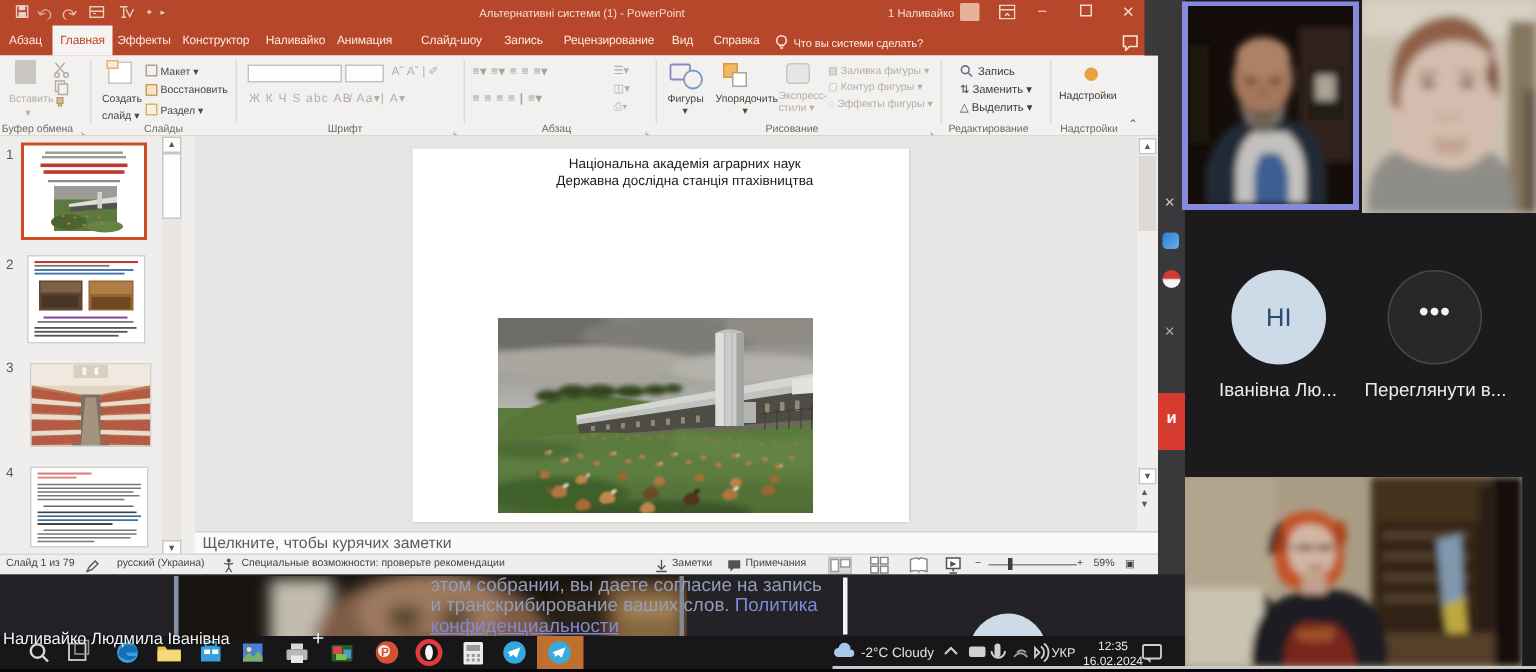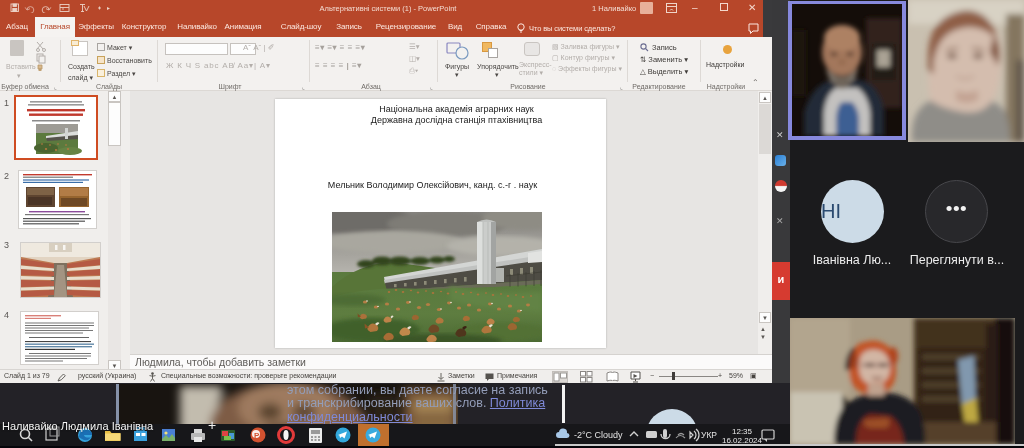--- a/index.html
+++ b/index.html
@@ -100,21 +100,21 @@
   <div class="abs" style="left:68px;top:62px;font-size:7px;color:#4a4744;line-height:10.5px">Создать<br>слайд ▾</div>
   <div class="abs" style="left:97px;top:43px;width:8px;height:8px;border:1px solid #a8a4a0"></div>
   <div class="abs" style="left:107px;top:44px;font-size:7px;color:#4a4744">Макет ▾</div>
   <div class="abs" style="left:97px;top:56px;width:8px;height:8px;border:1px solid #c8a25a;background:#f6e4c8"></div>
   <div class="abs" style="left:107px;top:57px;font-size:7px;color:#4a4744">Восстановить</div>
   <div class="abs" style="left:97px;top:69px;width:8px;height:8px;border:1px solid #d8b46a;background:#faf0dc"></div>
   <div class="abs" style="left:107px;top:70px;font-size:7px;color:#4a4744">Раздел ▾</div>
 
   <div class="abs" style="left:165px;top:43px;width:63px;height:12px;background:#fdfdfd;border:1px solid #c6c2be"></div>
   <div class="abs" style="left:230px;top:43px;width:26px;height:12px;background:#fdfdfd;border:1px solid #c6c2be"></div>
-  <div class="abs" style="left:243px;top:43px;font-size:8px;color:#b3aeaa">Аˆ Аˇ | ✐</div>
+  <div class="abs" style="left:261px;top:43px;font-size:8px;color:#b3aeaa">Аˆ Аˇ | ✐</div>
   <div class="abs" style="left:166px;top:61px;font-size:8px;color:#b3aeaa;letter-spacing:0.8px">Ж К Ч S abc АВ̸ Аа▾| А▾</div>
 
   <div class="abs" style="left:315px;top:43px;font-size:8px;color:#a6a19c;letter-spacing:0.5px;font-weight:bold">≡▾ ≡▾ ≡ ≡ ≡▾</div>
   <div class="abs" style="left:315px;top:61px;font-size:8px;color:#a6a19c;letter-spacing:0.5px;font-weight:bold">≡ ≡ ≡ ≡ | ≡▾</div>
   <div class="abs" style="left:409px;top:41px;font-size:7.5px;color:#b3aeaa;line-height:12px">☰▾<br>◫▾<br>⎙▾</div>
 
   <svg class="abs" style="left:446px;top:41px" width="24" height="19" viewBox="0 0 24 19">
         <rect x="1" y="2" width="13" height="10" rx="1" fill="none" stroke="#8a88c0" stroke-width="1.2"></rect>
         <circle cx="16" cy="12" r="6" fill="#f3f1ef" stroke="#7a9ac0" stroke-width="1.2"></circle>
       </svg>
@@ -252,21 +252,20 @@
 
   <div class="abs" style="left:108px;top:91px;width:13px;height:278px;background:#e9e6e4"></div>
   <div class="abs" style="left:108px;top:91px;width:13px;height:11px;background:#fdfdfd;border:1px solid #c9c5c1;color:#5a5754;font-size:6px;text-align:center;line-height:10px">▲</div>
   <div class="abs" style="left:108px;top:102px;width:13px;height:44px;background:#fdfdfd;border:1px solid #c9c5c1"></div>
   <div class="abs" style="left:108px;top:360px;width:13px;height:11px;background:#fdfdfd;border:1px solid #c9c5c1;color:#5a5754;font-size:6px;text-align:center;line-height:10px">▼</div>
 
   <div class="abs" style="left:130px;top:91px;width:628px;height:263px;background:#e7e5e3"></div>
 
   <div class="abs" id="slide" style="left:275px;top:99px;width:331px;height:249px;background:#fff;box-shadow:0 0 2px rgba(0,0,0,.25)">
     <div class="abs" style="left:0;top:5px;width:363px;text-align:center;font-size:9px;color:#1a1a1a;line-height:11px">Національна академія аграрних наук<br>Державна дослідна станція птахівництва</div>
-    <div class="abs" style="left:-8px;top:81px;width:331px;text-align:center;font-size:9px;color:#1a1a1a">Мельник Володимир Олексійович, канд. с.-г . наук</div>
     <div class="abs" id="photo" style="left:57px;top:113px;width:210px;height:130px"><svg width="210" height="130" viewBox="0 0 210 130" xmlns="http://www.w3.org/2000/svg">
       <defs>
         <linearGradient id="sky" x1="0" y1="0" x2="0" y2="1">
                 <stop offset="0" stop-color="#888682"></stop>
                 <stop offset="0.6" stop-color="#a5a39d"></stop>
                 <stop offset="1" stop-color="#bebcb6"></stop>
               </linearGradient>
         <linearGradient id="grass" x1="0" y1="0" x2="0" y2="1">
                 <stop offset="0" stop-color="#5a7a3e"></stop>
                 <stop offset="0.5" stop-color="#5e7d40"></stop>
@@ -420,21 +419,21 @@
   </div>
 
   <div class="abs" style="left:758px;top:91px;width:14px;height:278px;background:#f0eeec"></div>
   <div class="abs" style="left:759px;top:92px;width:12px;height:11px;background:#fdfdfd;border:1px solid #c9c5c1;color:#5a5754;font-size:6px;text-align:center;line-height:10px">▲</div>
   <div class="abs" style="left:759px;top:104px;width:12px;height:50px;background:#dcd9d6"></div>
   <div class="abs" style="left:759px;top:312px;width:12px;height:11px;background:#fdfdfd;border:1px solid #c9c5c1;color:#5a5754;font-size:6px;text-align:center;line-height:10px">▼</div>
   <div class="abs" style="left:760px;top:326px;width:10px;height:8px;color:#5a5754;font-size:6px">▲</div>
   <div class="abs" style="left:760px;top:334px;width:10px;height:8px;color:#5a5754;font-size:6px">▼</div>
 
   <div class="abs" style="left:130px;top:354px;width:642px;height:15px;background:#fbfafa;border-top:1px solid #d5d2cf"></div>
-  <div class="abs" style="left:135px;top:356px;font-size:10.5px;color:#5f5c59">Людмила, чтобы добавить заметки</div>
+  <div class="abs" style="left:135px;top:356px;font-size:10.5px;color:#5f5c59">Щелкните, чтобы курячих заметки</div>
 
   <div class="abs" style="left:0;top:369px;width:772px;height:14px;background:#f0eeec;border-top:1px solid #d8d5d2"></div>
   <div class="abs" style="left:0;top:372px;width:772px;height:11px;font-size:7px;color:#46433f">
     <span class="abs" style="left:4px">Слайд 1 из 79</span>
     <svg class="abs" style="left:57px;top:1px" width="10" height="9" viewBox="0 0 10 9">
           <path d="M1 8 l1.5 -3 4 -4 1.8 1.8 -4 4 z" fill="none" stroke="#55524e" stroke-width="0.9"></path>
         </svg>
     <span class="abs" style="left:78px">русский (Украина)</span>
     <svg class="abs" style="left:148px;top:0" width="9" height="10" viewBox="0 0 9 10">
           <circle cx="4.5" cy="1.6" r="1.3" fill="#55524e"></circle>
@@ -508,21 +507,21 @@
     <ellipse cx="172" cy="52" rx="30" ry="12" fill="#503a28"></ellipse>
     <rect x="288" y="4" width="54" height="58" fill="#775738"></rect>
     <rect x="298" y="16" width="38" height="13" fill="#a58554"></rect>
     <rect x="298" y="34" width="38" height="13" fill="#8a6a42"></rect>
     <rect x="254" y="10" width="28" height="52" fill="#2a2014"></rect>
   </g>
 </svg></div>
 <div class="abs" style="left:116px;top:384px;width:2.5px;height:62px;background:#9aa8c4;opacity:0.85"></div>
 <div class="abs" style="left:453px;top:384px;width:2.5px;height:62px;background:#8a96ae;opacity:0.8"></div>
 
-<div class="abs" style="left:287px;top:384px;font-size:12.5px;line-height:13.3px;color:#939db8;white-space:nowrap">этом собрании, вы даете согласие на запись<br>и транскрибирование ваших слов. <span style="color:#7f8ad8;text-decoration:underline">Политика</span><br><span style="color:#7f8ad8;text-decoration:underline">конфиденциальности</span></div>
+<div class="abs" style="left:287px;top:384px;font-size:12.5px;line-height:13.3px;color:#939db8;white-space:nowrap">этом собрании, вы даете согласие на запись<br>и транскрибирование ваших слов. <span style="color:#7f8ad8;">Политика</span><br><span style="color:#7f8ad8;text-decoration:underline">конфиденциальности</span></div>
 
 <div class="abs" style="left:562px;top:385px;width:3px;height:38px;background:#f2f2f2"></div>
 
 <div class="abs" style="left:646px;top:409px;width:52px;height:52px;border-radius:50%;background:#ccdbe7"></div>
 
 <div class="abs" style="left:2px;top:420px;font-size:11px;color:#f4f4f4;z-index:30;text-shadow:0 0 2px rgba(0,0,0,.6)">Наливайко Людмила Іванівна</div>
 <div class="abs" style="left:208px;top:417px;font-size:14px;color:#eee;z-index:30">+</div>
 
 <div class="abs" id="taskbar" style="left:0;top:424px;width:790px;height:22px;background:#17171a;z-index:20"><svg width="790" height="22" viewBox="0 0 790 22" xmlns="http://www.w3.org/2000/svg">
 
@@ -642,21 +641,21 @@
     <path d="M20 56 Q20 24 44 14 Q62 6 76 16 Q88 26 88 38 Q72 24 54 28 Q34 32 28 52 Q24 62 26 74 L20 70 Z" fill="#8f5e46"></path>
     <path d="M86 34 Q94 48 90 66 L82 52 Z" fill="#7e5039"></path>
     <ellipse cx="44" cy="56" rx="5" ry="2.6" fill="#6d4e3e"></ellipse>
     <ellipse cx="70" cy="56" rx="5" ry="2.6" fill="#6d4e3e"></ellipse>
     <path d="M38 50 L50 48 M64 48 L76 50" stroke="#7e5a46" stroke-width="2" fill="none"></path>
     <path d="M48 76 Q57 82 66 76" stroke="#b89888" stroke-width="2" fill="none"></path>
     <path d="M48 90 Q58 96 70 90 L70 100 Q58 106 48 100 Z" fill="#c2a292"></path>
   </g>
 </svg></div>
 
-<div class="abs" style="left:821px;top:180px;width:63px;height:63px;border-radius:50%;background:#ccdbe7;color:#2a4a70;font-size:20px;text-align:left;line-height:63px">НІ</div>
+<div class="abs" style="left:821px;top:180px;width:63px;height:63px;border-radius:50%;background:#ccdbe7;color:#2a4a70;font-size:17px;text-align:center;line-height:63px">НІ</div>
 <div class="abs" style="left:925px;top:180px;width:63px;height:63px;border-radius:50%;background:#28282b;border:1px solid #47474b;color:#f2f2f2;font-size:19px;text-align:center;line-height:56px;letter-spacing:0.5px">•••</div>
 <div class="abs" style="left:852px;top:253px;transform:translateX(-50%);font-size:12.5px;color:#ececec;white-space:nowrap">Іванівна Лю...</div>
 <div class="abs" style="left:957px;top:253px;transform:translateX(-50%);font-size:12.5px;color:#ececec;white-space:nowrap">Переглянути в...</div>
 
 <div class="abs" id="botcam" style="left:790px;top:318px;width:225px;height:126px;background:#221a12;overflow:hidden"><svg width="225" height="126" viewBox="0 0 225 126" xmlns="http://www.w3.org/2000/svg">
   <defs>
           <filter id="bb">
             <feGaussianBlur stdDeviation="2.5"></feGaussianBlur>
           </filter>
         </defs>

